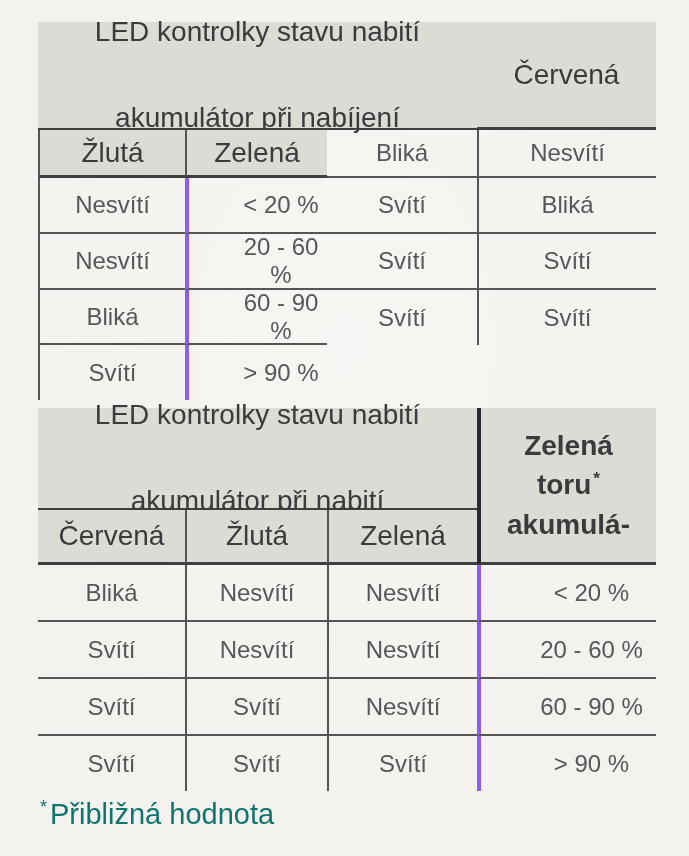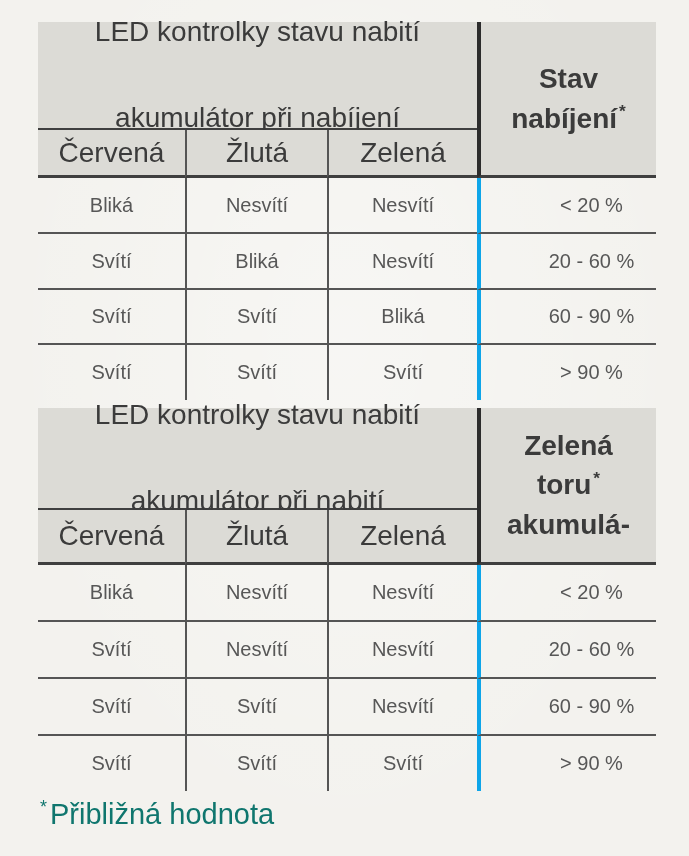--- a/index.html
+++ b/index.html
@@ -67,27 +67,27 @@
 
   .colhead{
     background:var(--header-fill);
     border-bottom:3px solid var(--rule);
     font-weight:400;
     font-size:28px;
     color:var(--heading-text);
   }
 
   .data{
-    font-size:20px;
+    font-size:24px;
     border-bottom:2px solid var(--rule-light);
   }
   .lastrow{border-bottom:none;}
 
   .vsep{border-left:2px solid var(--rule-light);}
-  .vheavy{border-left:4px solid #0ea5e9;padding-left:46px;}
+  .vheavy{border-left:4px solid #8b5cf6;padding-left:46px;}
 
   sup.mark{
     font-size:0.62em;
     vertical-align:super;
     line-height:0;
     margin-left:2px;
   }
 
   .footnote{
     position:absolute;
@@ -100,24 +100,20 @@
 </style>
 </head>
 <body>
 
 <div class="page">
 
   <div class="led-table t1">
     <div class="cell title">
       <span>LED kontrolky stavu nabití</span>
       <span>akumulátor při nabíjení</span>
-    </div>
-    <div class="cell value-head">
-      <span>Stav</span>
-      <span><span>nabíjení</span><sup class="mark">*</sup></span>
     </div>
 
     <div class="cell colhead">Červená</div>
     <div class="cell colhead vsep">Žlutá</div>
     <div class="cell colhead vsep">Zelená</div>
 
     <div class="cell data">Bliká</div>
     <div class="cell data vsep">Nesvítí</div>
     <div class="cell data vsep">Nesvítí</div>
     <div class="cell data vheavy">&lt; 20 %</div>

